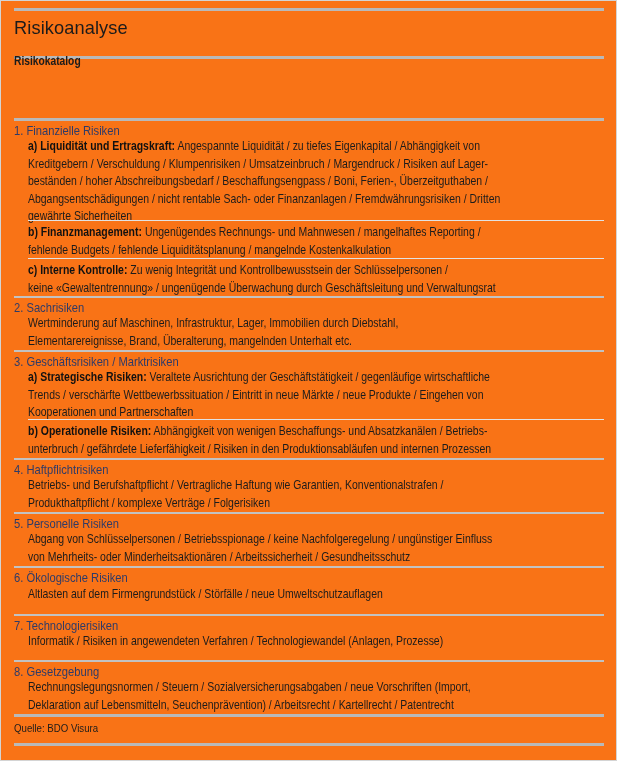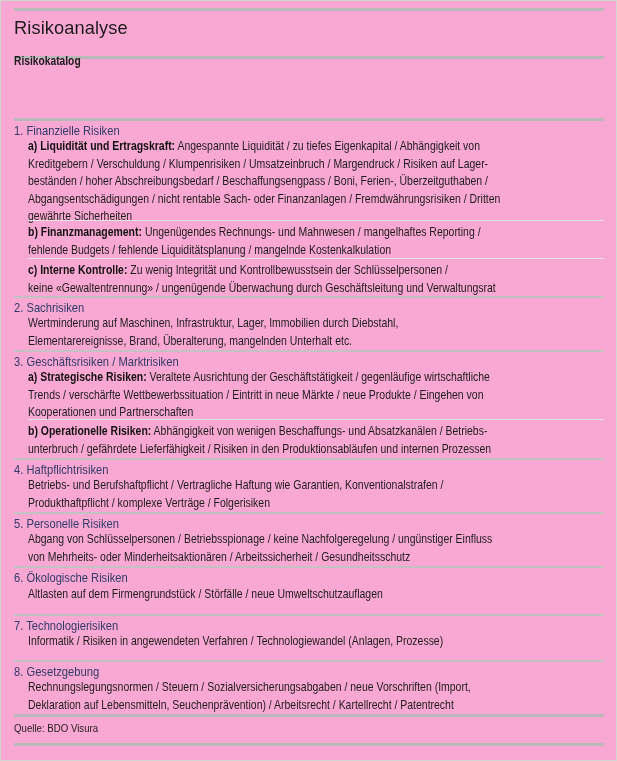--- a/index.html
+++ b/index.html
@@ -11,21 +11,21 @@
       width: 617px;
       height: 761px;
       overflow: hidden;
       font-family: "Liberation Sans", sans-serif;
       color: #1a1a1a;
     }
     .page {
       position: relative;
       width: 615px;
       height: 759px;
-      background: #f9a8d4;
+      background: #f97316;
       border: 1px solid #d4d4d4;
     }
     .rule {
       position: absolute;
       left: 13px;
       width: 590px;
       height: 3px;
       background: #b9b9b9;
     }
     .rule.thin {

